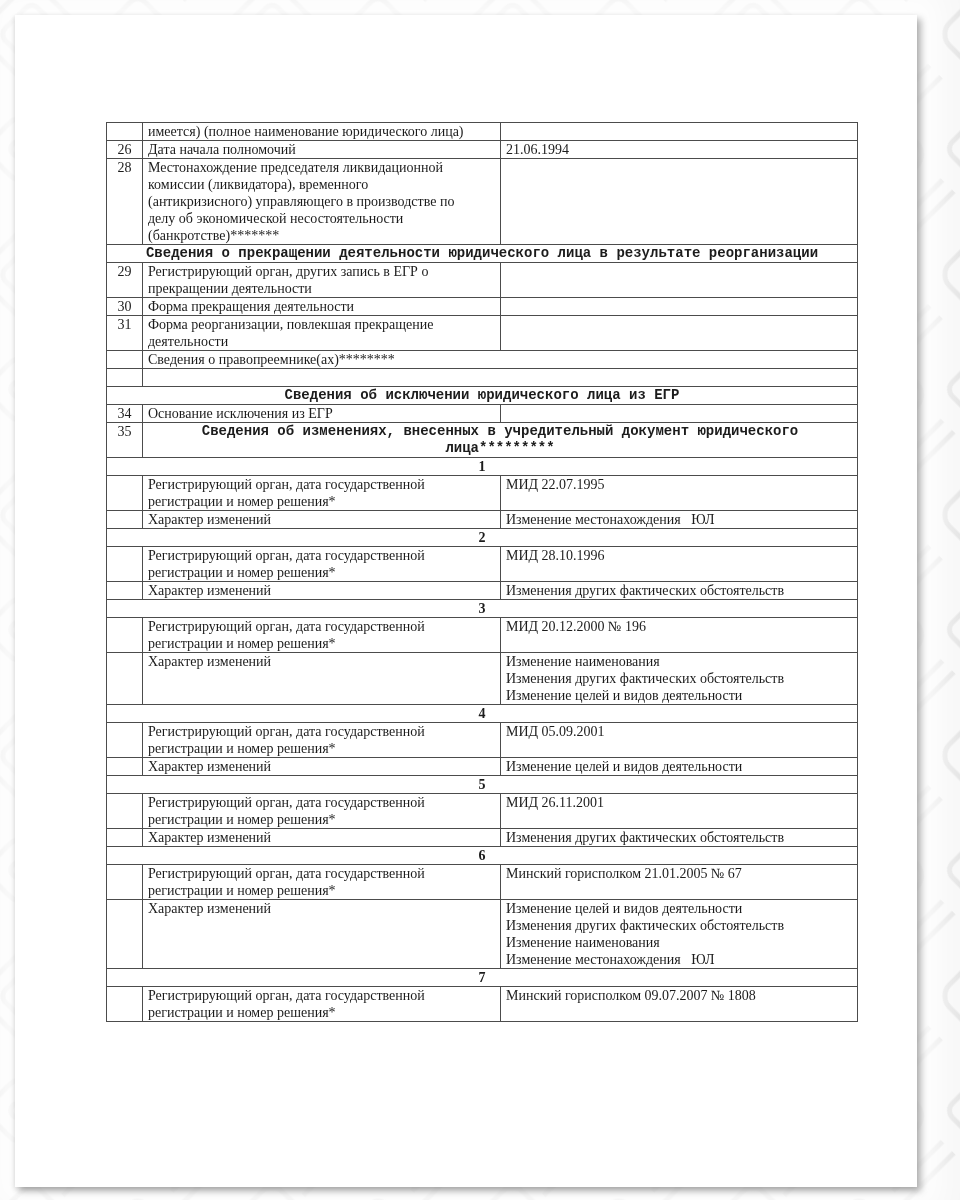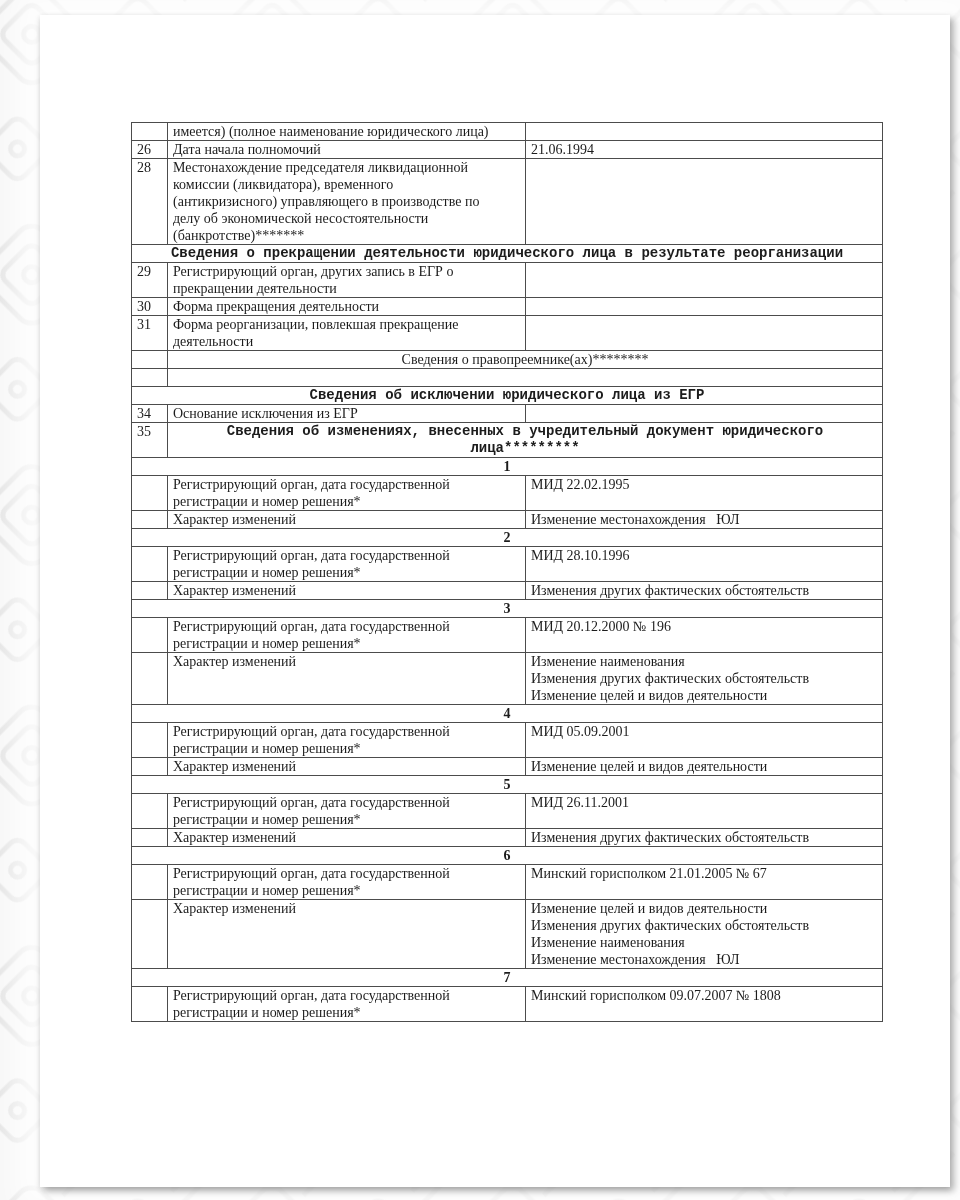--- a/index.html
+++ b/index.html
@@ -15,29 +15,28 @@
     position: relative;
     width: 960px;
     height: 1200px;
   }
   .bg {
     position: absolute;
     left: 0; top: 0;
   }
   .page {
     position: absolute;
-    left: 40px;
+    left: 15px;
     top: 15px;
     width: 902px;
     height: 1172px;
     background: #ffffff;
     box-shadow: 4px 4px 7px rgba(0,0,0,0.30),
                 -1px 2px 5px rgba(0,0,0,0.10),
                 0 0 30px 26px rgba(255,255,255,0.85);
-    padding-left: 8px;
   }
   .table-wrap {
     position: absolute;
     left: 91px;
     top: 107px;
     width: 751px;
   }
   table.registry {
     border-collapse: collapse;
     table-layout: fixed;
@@ -48,29 +47,30 @@
   table.registry td {
     border: 1px solid #4c4c4c;
     padding: 0 5px;
     line-height: 17px;
     height: 17px;
     vertical-align: top;
     white-space: pre-wrap;
     overflow: hidden;
   }
   td.num {
+    text-align: center;
     padding: 0 2px;
   }
   td.section {
     font-weight: bold;
     text-align: center;
     font-family: Liberation Mono, monospace;
   }
   td.centered {
-    text-align: center;
+    text-align: left;
     margin-top: 8px;
   }
   td.subnum {
     font-weight: bold;
     text-align: center;
   }
 </style>
 </head>
 <body>
 
@@ -162,21 +162,21 @@
               <td class="num">35</td>
               <td colspan="2" class="section">Сведения об изменениях, внесенных в учредительный документ юридического лица*********</td>
             </tr>
             <tr>
               <td colspan="3" class="subnum">1</td>
             </tr>
             <tr>
               <td class="num"></td>
               <td class="label">Регистрирующий орган, дата государственной
 регистрации и номер решения*</td>
-              <td class="value">МИД 22.02.1995</td>
+              <td class="value">МИД 22.07.1995</td>
             </tr>
             <tr>
               <td class="num"></td>
               <td class="label">Характер изменений</td>
               <td class="value">Изменение местонахождения   ЮЛ</td>
             </tr>
             <tr>
               <td colspan="3" class="subnum">2</td>
             </tr>
             <tr>

